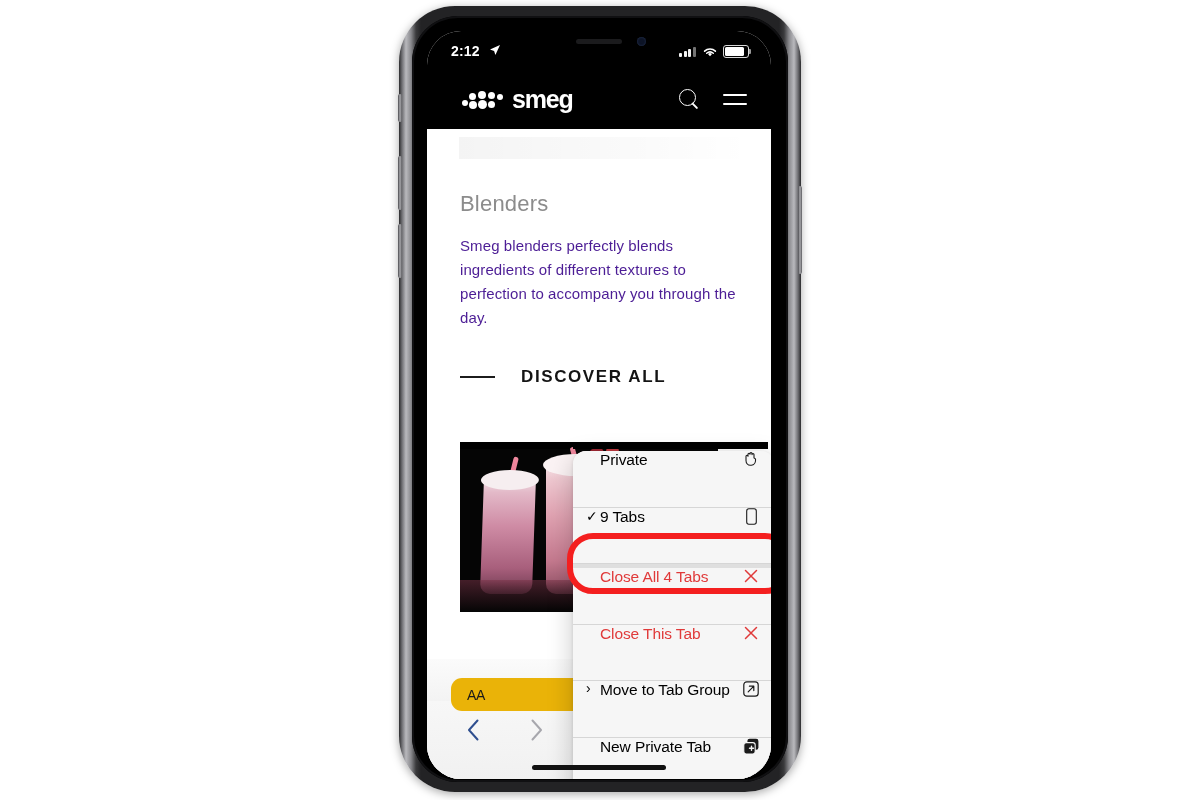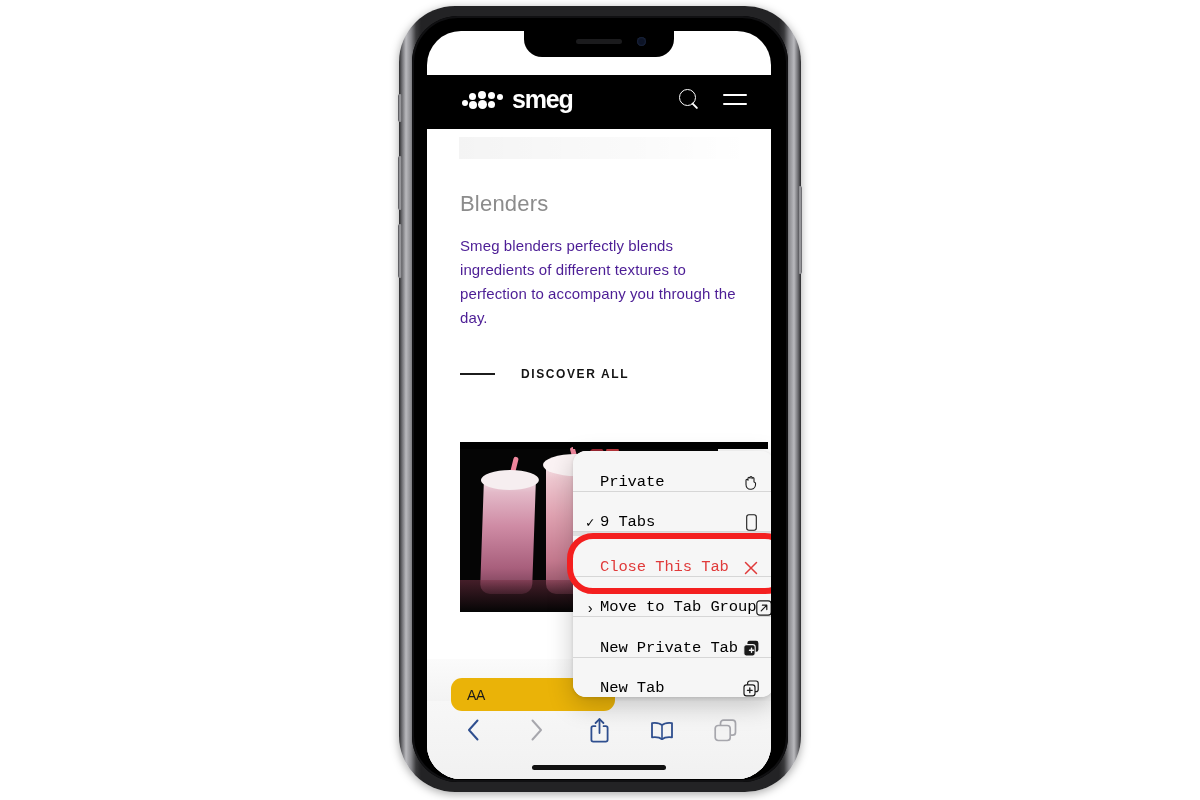--- a/index.html
+++ b/index.html
@@ -104,21 +104,21 @@
   #blenders-title{
     position:absolute;top:62px;left:33px;
     font-size:22px;color:#8c8c8c;font-weight:400;letter-spacing:.2px;
   }
   #blurb{
     position:absolute;top:105px;left:33px;width:282px;
     font-size:15px;line-height:24px;color:#4c1d95;letter-spacing:.1px;
   }
   #discover-row{position:absolute;top:238px;left:33px;display:flex;align-items:center;}
   #discover-dash{width:35px;height:1.5px;background:#1c1c1c;margin-right:26px;}
-  #discover-label{font-size:12px;font-weight:700;letter-spacing:1.6px;color:#141414;}
+  #discover-label{font-size:17px;font-weight:700;letter-spacing:1.6px;color:#141414;}
 
   
   #photo{
     position:absolute;left:33px;top:313px;width:258px;height:170px;
     background:#050505;overflow:hidden;
   }
   .glass{position:absolute;bottom:18px;border-radius:4px 4px 10px 10px;}
   #g1{left:22px;width:52px;height:118px;background:linear-gradient(180deg,#f3e4e9 0%,#e3b9c8 14%,#cf8ca5 42%,#a85f7c 78%,#6e3a50 100%);transform:skewX(-2deg);}
   #g1 .foam{position:absolute;top:-6px;left:-3px;width:58px;height:20px;border-radius:50%;background:#f6eef0;}
   #g2{left:86px;width:60px;height:132px;background:linear-gradient(180deg,#f7e9ec 0%,#efc9d1 12%,#e0a3b2 40%,#c4798e 75%,#8a4d61 100%);}
@@ -143,25 +143,24 @@
     overflow:hidden;
     z-index:60;
     box-shadow:0 8px 26px rgba(0,0,0,.22), 0 1px 4px rgba(0,0,0,.12);
     font-size:15.5px;
     color:#000;
     backdrop-filter:blur(12px);
   }
   .mi{
     position:relative;
     height:39.5px;
-    display:flex;align-items:flex-end;
-    padding:0 13px 0 13px;
+    display:flex;align-items:flex-start;
+    padding:0 13px 16px 13px;
     border-bottom:.5px solid rgba(0,0,0,.13);
     background:rgba(246,246,246,.96);
-    font-family:Liberation Mono, monospace;
   }
   .mi:last-child{border-bottom:none;}
   .mi .lead{width:14px;flex:0 0 14px;font-size:14px;color:#000;display:flex;align-items:center;}
   .mi .lbl{flex:1;letter-spacing:-.1px;white-space:nowrap;}
   .mi .ico{width:20px;display:flex;align-items:center;justify-content:center;}
   .mi.destructive .lbl{color:#e03a3a;}
   .sep{height:4px;background:rgba(0,0,0,.085);}
   .chev{font-size:13px;color:#000;line-height:1;}
 
   
@@ -215,20 +214,42 @@
 
   <div id="device-inner"></div>
 
   <div id="screen">
 
     <div id="notch">
       <div id="speaker"></div>
       <div id="front-cam"></div>
     </div>
 
+    <div id="statusbar">
+      <div id="status-time">2:12</div>
+      <svg id="loc-arrow" viewBox="0 0 12 12">
+        <path d="M11 1 L1 5.6 L5.1 6.9 L6.4 11 Z" fill="#fff"></path>
+      </svg>
+      <div id="status-right">
+        <span style="display:flex;align-items:flex-end;height:11px;">
+          <i class="sig-bar" style="height:4px;opacity:.95"></i>
+          <i class="sig-bar" style="height:6px;opacity:.95"></i>
+          <i class="sig-bar" style="height:8px;opacity:.95"></i>
+          <i class="sig-bar" style="height:10px;opacity:.45"></i>
+        </span>
+        <svg width="16" height="12" viewBox="0 0 16 12">
+          <path d="M8 10.3 L10 7.9 A3.1 3.1 0 0 0 6 7.9 Z" fill="#fff"></path>
+          <path d="M2.6 5.2 A7.8 7.8 0 0 1 13.4 5.2" stroke="#fff" stroke-width="1.6" fill="none" stroke-linecap="round"></path>
+          <path d="M4.7 7.3 A5 5 0 0 1 11.3 7.3" stroke="#fff" stroke-width="1.5" fill="none" stroke-linecap="round"></path>
+        </svg>
+        <span id="battery">
+            <i></i>
+          </span>
+      </div>
+    </div>
 
     <div id="site-header">
       <div id="logo">
         <div id="logo-dots">
           <span class="d" style="left:0px;top:13px;width:6px;height:6px;"></span>
           <span class="d" style="left:7px;top:6px;width:7px;height:7px;"></span>
           <span class="d" style="left:7px;top:14px;width:8px;height:8px;"></span>
           <span class="d" style="left:16px;top:4px;width:8px;height:8px;"></span>
           <span class="d" style="left:16px;top:13px;width:9px;height:9px;"></span>
           <span class="d" style="left:26px;top:5px;width:7px;height:7px;"></span>
@@ -296,20 +317,29 @@
           <span class="lbl">9 Tabs</span>
           <span class="ico">
             <svg width="11" height="17" viewBox="0 0 11 17">
               <rect x="0.7" y="0.7" width="9.6" height="15.6" rx="2.2" fill="none" stroke="#1b1b1b" stroke-width="1.1"></rect>
             </svg>
           </span>
         </div>
 
         <div class="sep"></div>
 
+        <div class="mi destructive">
+          <span class="lead"></span>
+          <span class="lbl">Close All 4 Tabs</span>
+          <span class="ico">
+            <svg width="16" height="16" viewBox="0 0 16 16">
+              <path d="M2.5 2.5 L13.5 13.5 M13.5 2.5 L2.5 13.5" stroke="#e03a3a" stroke-width="1.5" stroke-linecap="round"></path>
+            </svg>
+          </span>
+        </div>
 
         <div class="mi destructive">
           <span class="lead"></span>
           <span class="lbl">Close This Tab</span>
           <span class="ico">
             <svg width="16" height="16" viewBox="0 0 16 16">
               <path d="M2.5 2.5 L13.5 13.5 M13.5 2.5 L2.5 13.5" stroke="#e03a3a" stroke-width="1.5" stroke-linecap="round"></path>
             </svg>
           </span>
         </div>

